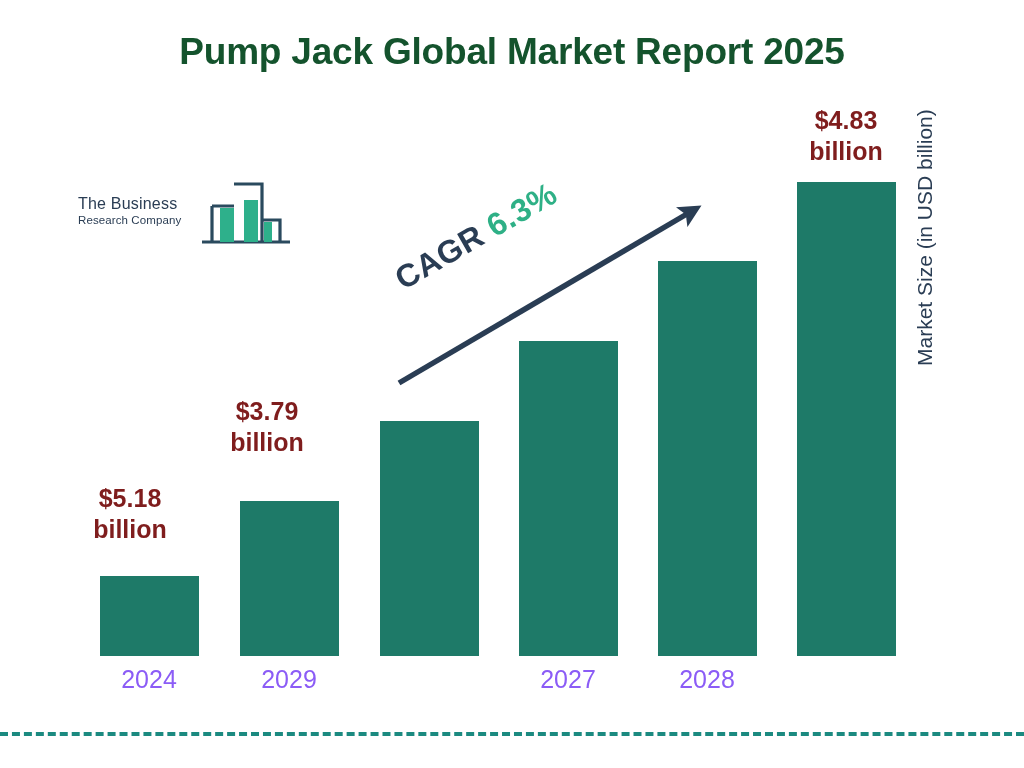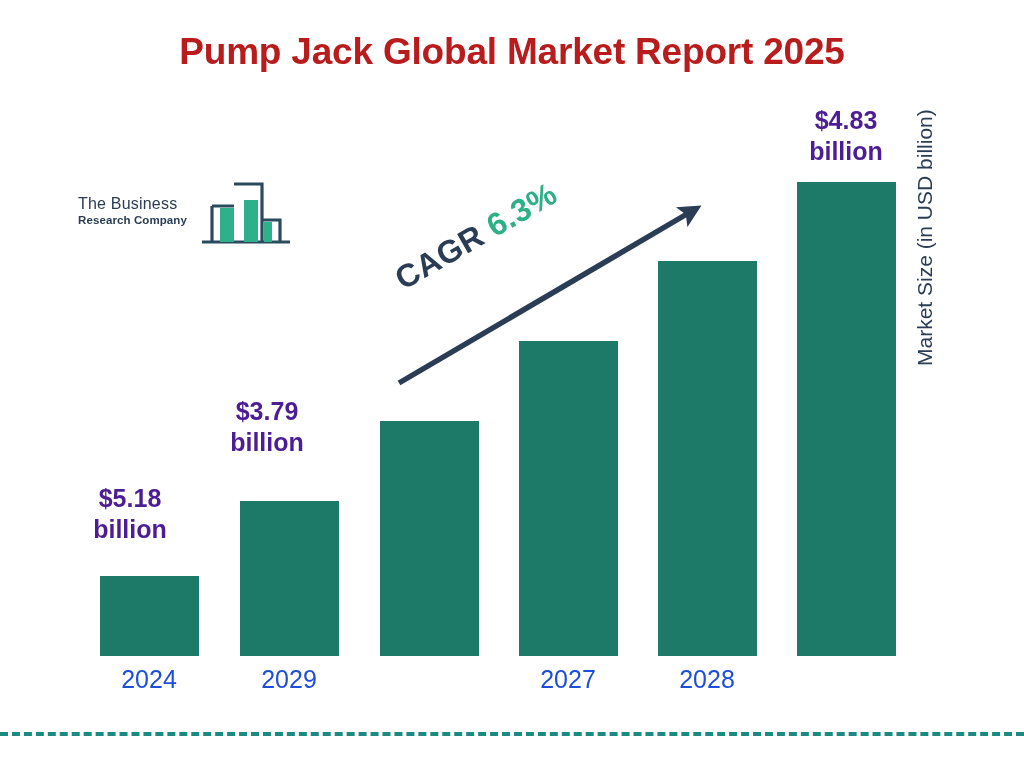--- a/index.html
+++ b/index.html
@@ -22,21 +22,21 @@
 
   
   .chart-title {
     position: absolute;
     left: 0;
     top: 32px;
     width: 1024px;
     text-align: center;
     font-size: 37px;
     font-weight: bold;
-    color: #b91c1c;
+    color: #14532d;
     letter-spacing: -0.2px;
     line-height: 1.1;
   }
 
   
   .logo-wrap {
     position: absolute;
     left: 78px;
     top: 190px;
     width: 210px;
@@ -51,21 +51,21 @@
     line-height: 1;
   }
   .logo-line1 {
     font-size: 16px;
     font-weight: normal;
     letter-spacing: 0.2px;
     white-space: nowrap;
   }
   .logo-line2 {
     font-size: 11.5px;
-    font-weight: bold;
+    font-weight: normal;
     letter-spacing: 0.1px;
     margin-top: 3px;
     white-space: nowrap;
   }
   .logo-mark {
     position: absolute;
     left: 122px;
     top: -12px;
   }
 
@@ -79,29 +79,29 @@
   }
   .bar {
     position: absolute;
     background: #1E7A68;
   }
   .bar-value {
     position: absolute;
     text-align: center;
     font-size: 25px;
     font-weight: bold;
-    color: #4c1d95;
+    color: #7f1d1d;
     line-height: 1.22;
     white-space: nowrap;
   }
   .tick-label {
     position: absolute;
     text-align: center;
     font-size: 25px;
-    color: #1d4ed8;
+    color: #8b5cf6;
     font-weight: normal;
     top: 665px;
     width: 140px;
   }
 
   
   .y-axis-title {
     position: absolute;
     left: 913px;
     top: 332px;

